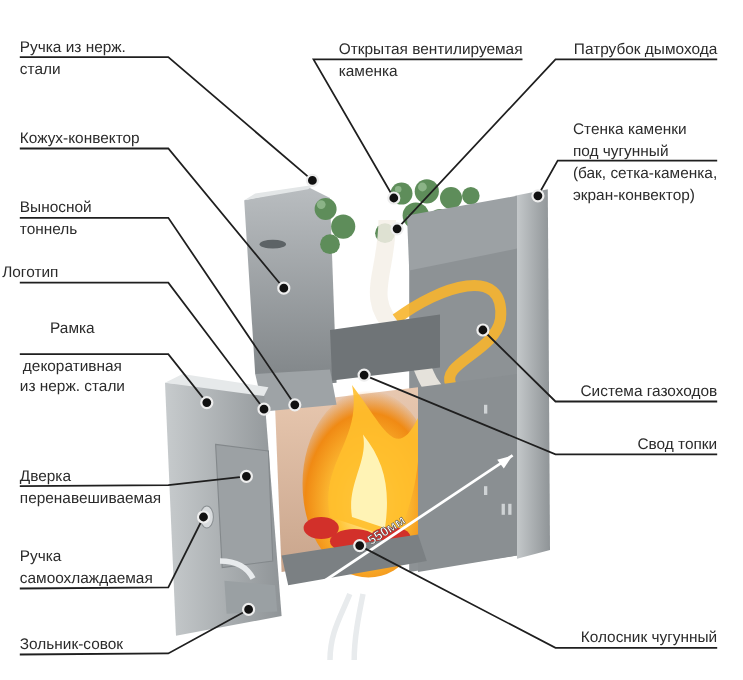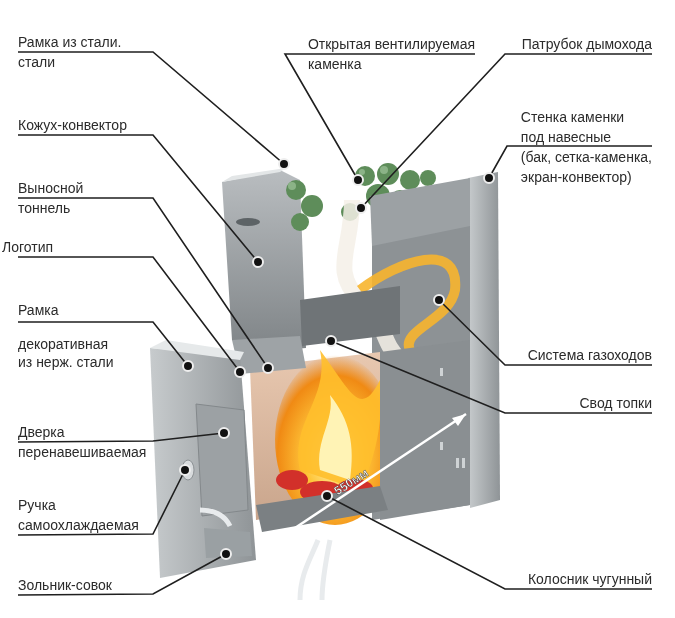--- a/index.html
+++ b/index.html
@@ -145,34 +145,34 @@
     <circle cx="358" cy="180" r="5"></circle>
       <circle cx="361" cy="208" r="5"></circle>
       <circle cx="489" cy="178" r="5"></circle>
     <circle cx="439" cy="300" r="5"></circle>
       <circle cx="331" cy="341" r="5"></circle>
       <circle cx="327" cy="496" r="5"></circle>
   </g>
 </svg>
 
 <div class="lbl" style="left:18px;top:33px;">
-  <div>Рамка из стали.</div>
+  <div>Ручка из нерж.</div>
   <div style="margin-top:2px">стали</div>
 </div>
 <div class="lbl" style="left:18px;top:116px;">
   <div>Кожух-конвектор</div>
 </div>
 <div class="lbl" style="left:18px;top:179px;">
   <div>Выносной</div>
   <div style="margin-top:2px">тоннель</div>
 </div>
 <div class="lbl" style="left:2px;top:238px;">
   <div>Логотип</div>
 </div>
-<div class="lbl" style="left:18px;top:301px;">
+<div class="lbl" style="left:18px;top:289px;text-align:center;">
   <div>Рамка</div>
   <div style="margin-top:16px">декоративная</div>
   <div>из нерж. стали</div>
 </div>
 <div class="lbl" style="left:18px;top:423px;">
   <div>Дверка</div>
   <div style="margin-top:2px">перенавешиваемая</div>
 </div>
 <div class="lbl" style="left:18px;top:496px;">
   <div>Ручка</div>
@@ -184,21 +184,21 @@
 
 <div class="lbl r" style="right:200px;top:35px;">
   <div>Открытая вентилируемая</div>
   <div style="margin-top:2px">каменка</div>
 </div>
 <div class="lbl r" style="right:23px;top:35px;">
   <div>Патрубок дымохода</div>
 </div>
 <div class="lbl r" style="right:23px;top:107px;line-height:20px;">
   <div>Стенка каменки</div>
-  <div>под навесные</div>
+  <div>под чугунный</div>
   <div>(бак, сетка-каменка,</div>
   <div>экран-конвектор)</div>
 </div>
 <div class="lbl r" style="right:23px;top:346px;">
   <div>Система газоходов</div>
 </div>
 <div class="lbl r" style="right:23px;top:394px;">
   <div>Свод топки</div>
 </div>
 <div class="lbl r" style="right:23px;top:570px;">

